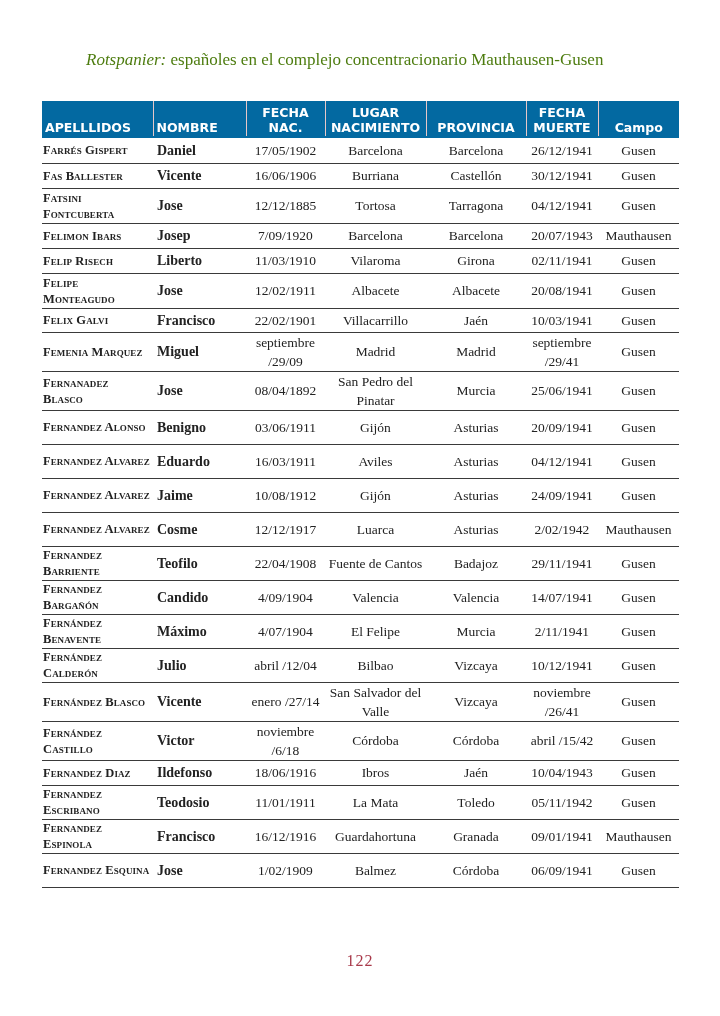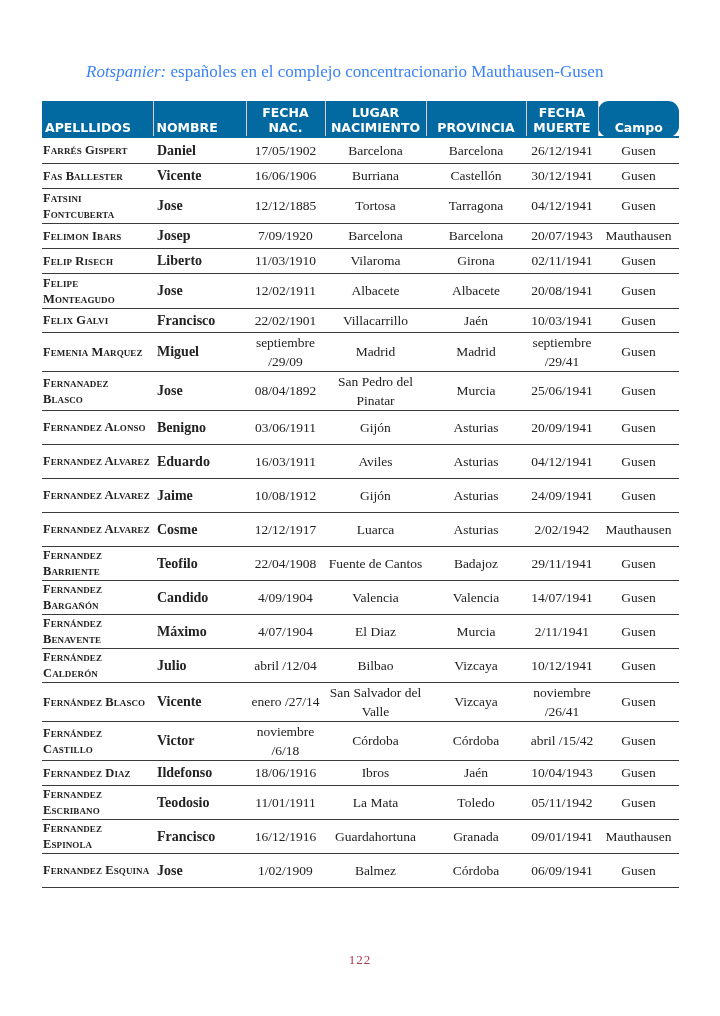--- a/index.html
+++ b/index.html
@@ -1,28 +1,28 @@
 <!DOCTYPE html>
 <html><head>
 <meta charset="utf-8">
 <style>
   html, body { margin: 0; padding: 0; background: #ffffff; }
   body { width: 720px; height: 1016px; position: relative; overflow: hidden; font-family: "Liberation Serif", "DejaVu Serif", serif; color: #222; }
-  .running-head { position: absolute; top: 50px; left: 86px; font-size: 17px; color: #3b82f6; white-space: nowrap; margin-top: 12px; }
+  .running-head { position: absolute; top: 50px; left: 86px; font-size: 17px; color: #4d7c0f; white-space: nowrap; }
   .running-head em { font-style: italic; }
   table { position: absolute; top: 101px; left: 42px; width: 637px; border-collapse: collapse; table-layout: fixed; }
   thead th { background: #0369a1; color: #ffffff; font-family: "DejaVu Sans", "Liberation Sans", sans-serif; font-weight: bold; font-size: 12.5px; line-height: 15px; vertical-align: bottom; padding: 2px 3px 1px 3px; height: 32px; border-right: 1px solid #e7c7c8; border-bottom: 2px solid #0369a1; text-align: center; }
-  thead th:last-child { border-right: none; border-radius: 11px; }
+  thead th:last-child { border-right: none; }
   thead th.left { text-align: left; }
   thead th .hl { display: block; }
   tbody td { font-size: 13.5px; text-align: center; vertical-align: middle; padding: 0 2px; line-height: 19px; border-bottom: 1.5px solid #3a3a3a; }
   tbody td.surname { text-align: left; font-weight: bold; font-variant: small-caps; font-size: 12.5px; line-height: 16px; padding-left: 1px; letter-spacing: 0.1px; }
   tbody td.name { text-align: left; font-weight: bold; font-size: 14px; padding-left: 4px; }
   tbody td.place { font-size: 13.5px; }
-  .page-number { position: absolute; top: 952px; left: 0; width: 720px; text-align: center; font-size: 13px; color: #a8394a; letter-spacing: 1px; }
+  .page-number { position: absolute; top: 952px; left: 0; width: 720px; text-align: center; font-size: 16px; color: #a8394a; letter-spacing: 1px; }
 </style>
 </head>
 <body>
 
 <div class="running-head"><em>Rotspanier:</em><span> españoles en el complejo concentracionario Mauthausen-Gusen</span></div>
 
 <table>
   <colgroup>
     <col style="width:111px">
       <col style="width:93px">
@@ -197,21 +197,21 @@
         <td>4/09/1904</td>
         <td class="place">Valencia</td>
         <td>Valencia</td>
         <td>14/07/1941</td>
         <td>Gusen</td>
       </tr>
       <tr style="height: 34px;">
         <td class="surname">Fernández Benavente</td>
         <td class="name">Máximo</td>
         <td>4/07/1904</td>
-        <td class="place">El Diaz</td>
+        <td class="place">El Felipe</td>
         <td>Murcia</td>
         <td>2/11/1941</td>
         <td>Gusen</td>
       </tr>
       <tr style="height: 34px;">
         <td class="surname">Fernández Calderón</td>
         <td class="name">Julio</td>
         <td>abril /12/04</td>
         <td class="place">Bilbao</td>
         <td>Vizcaya</td>

